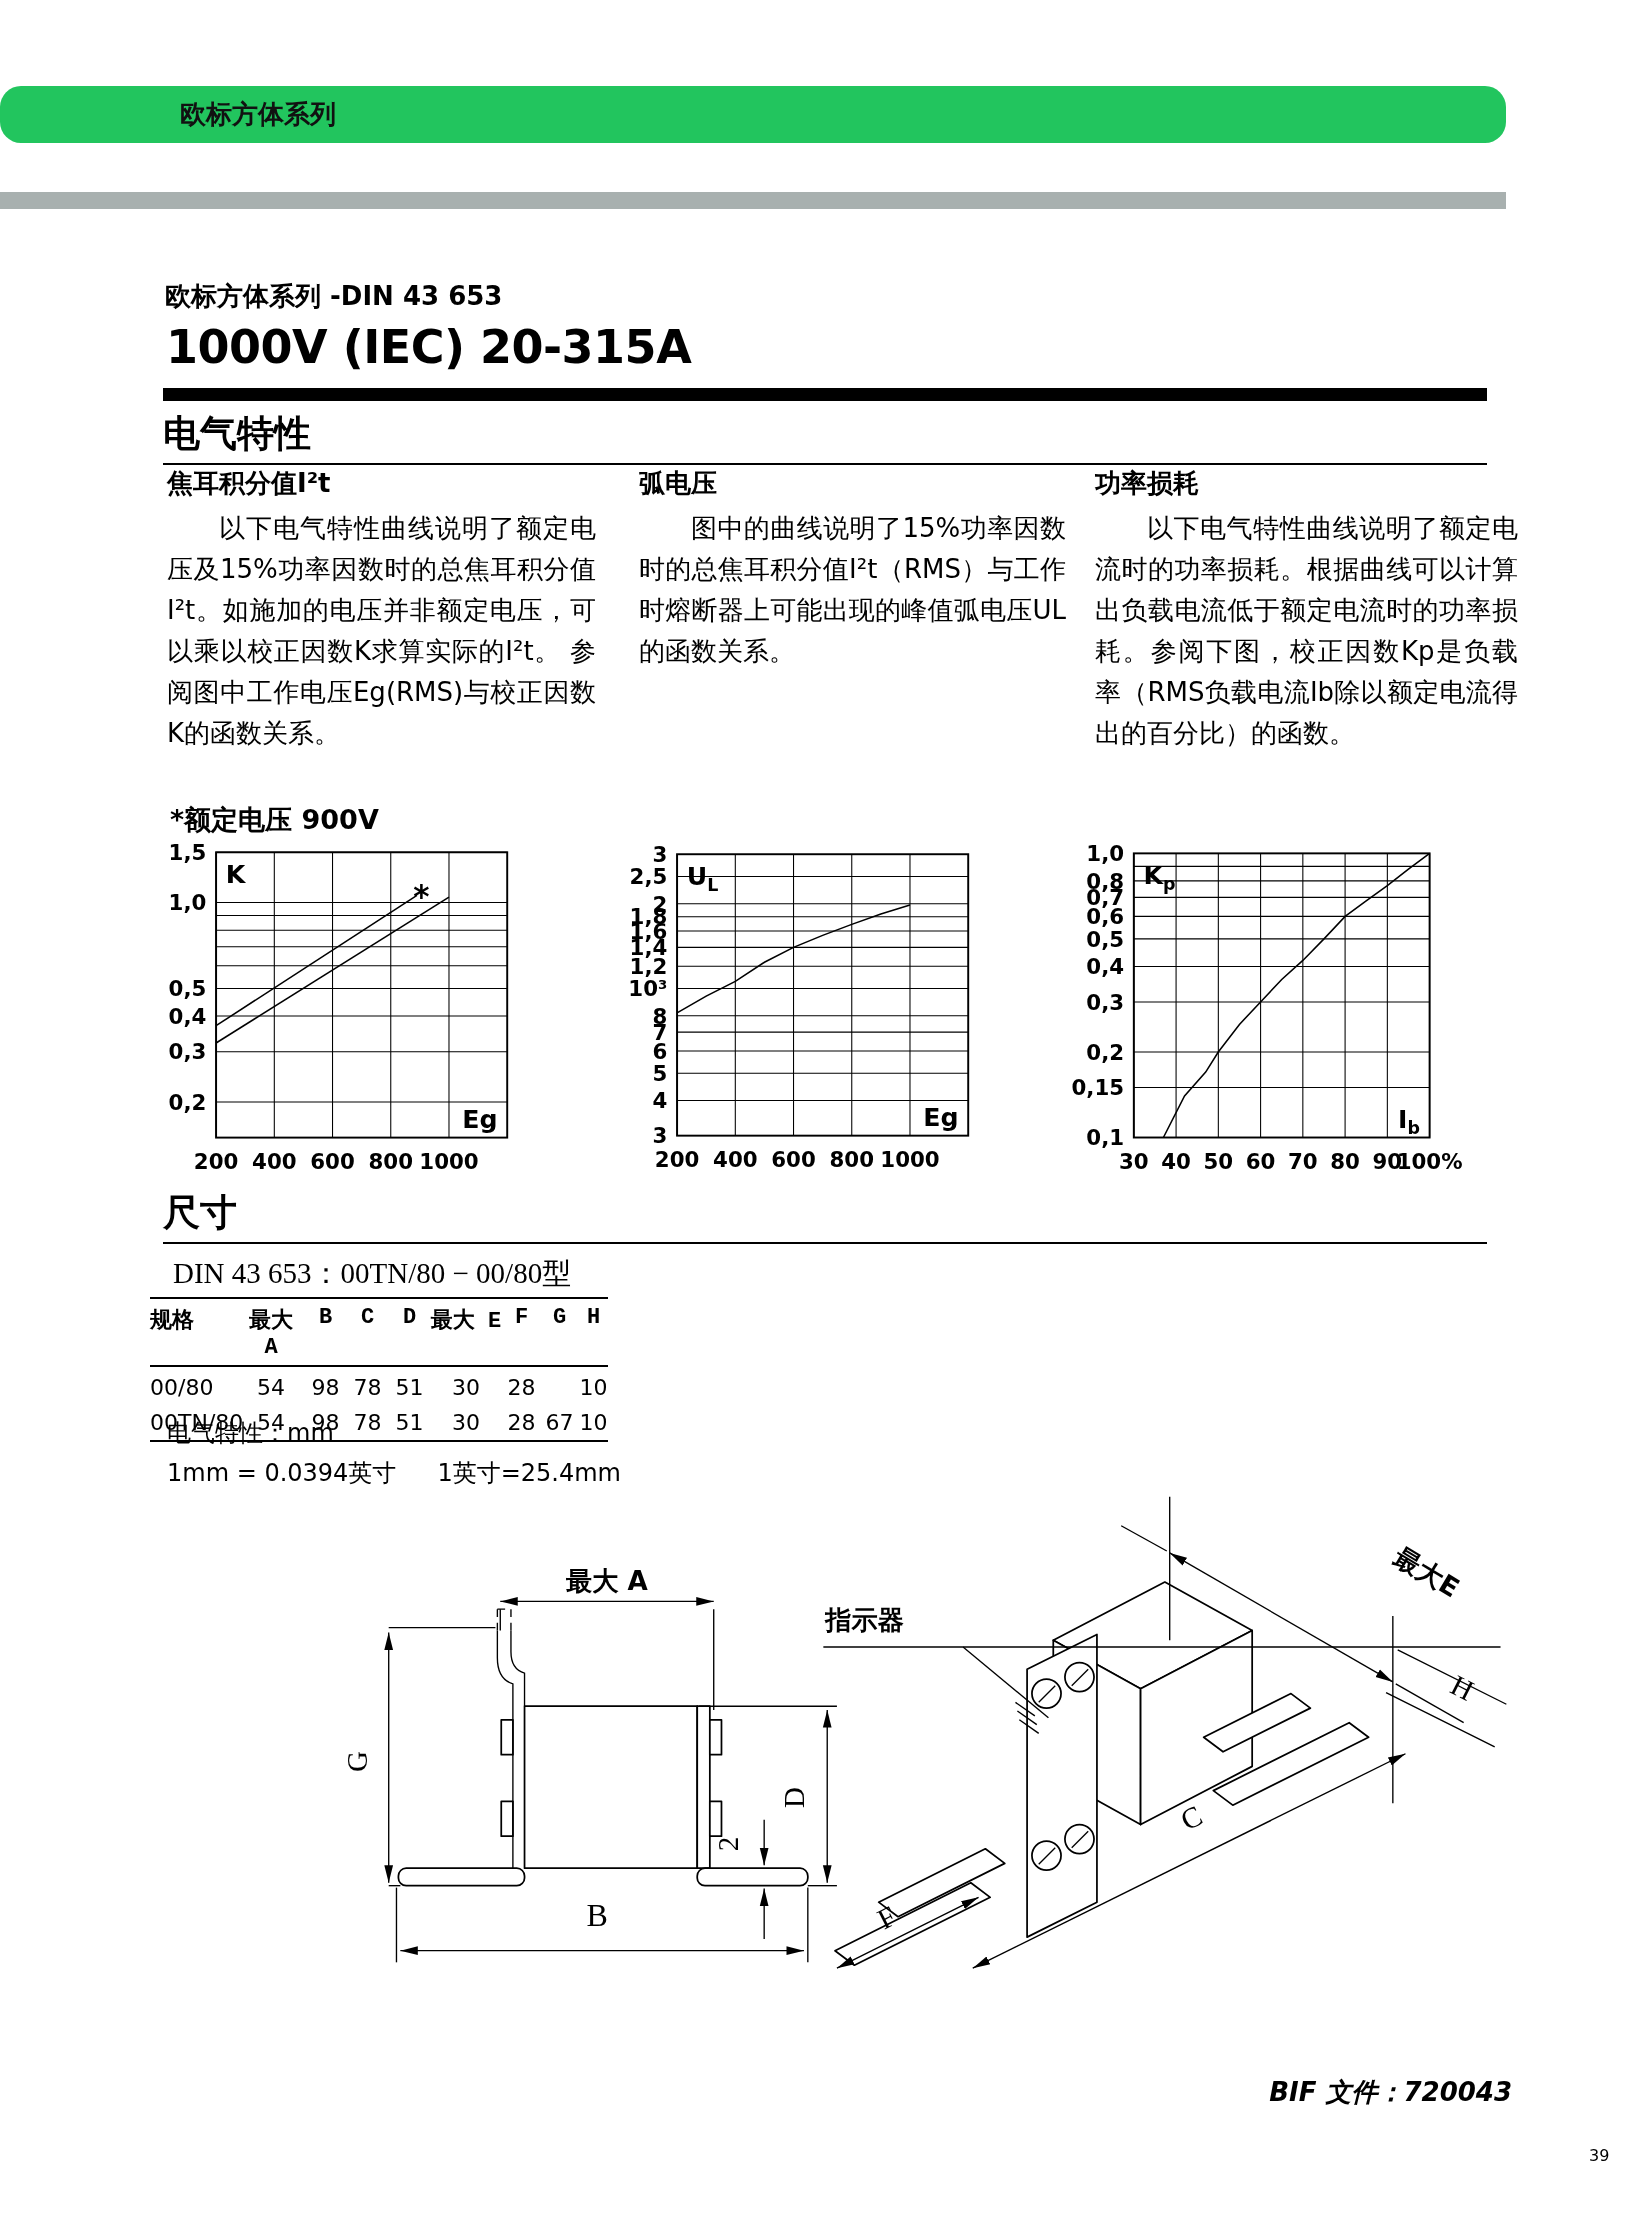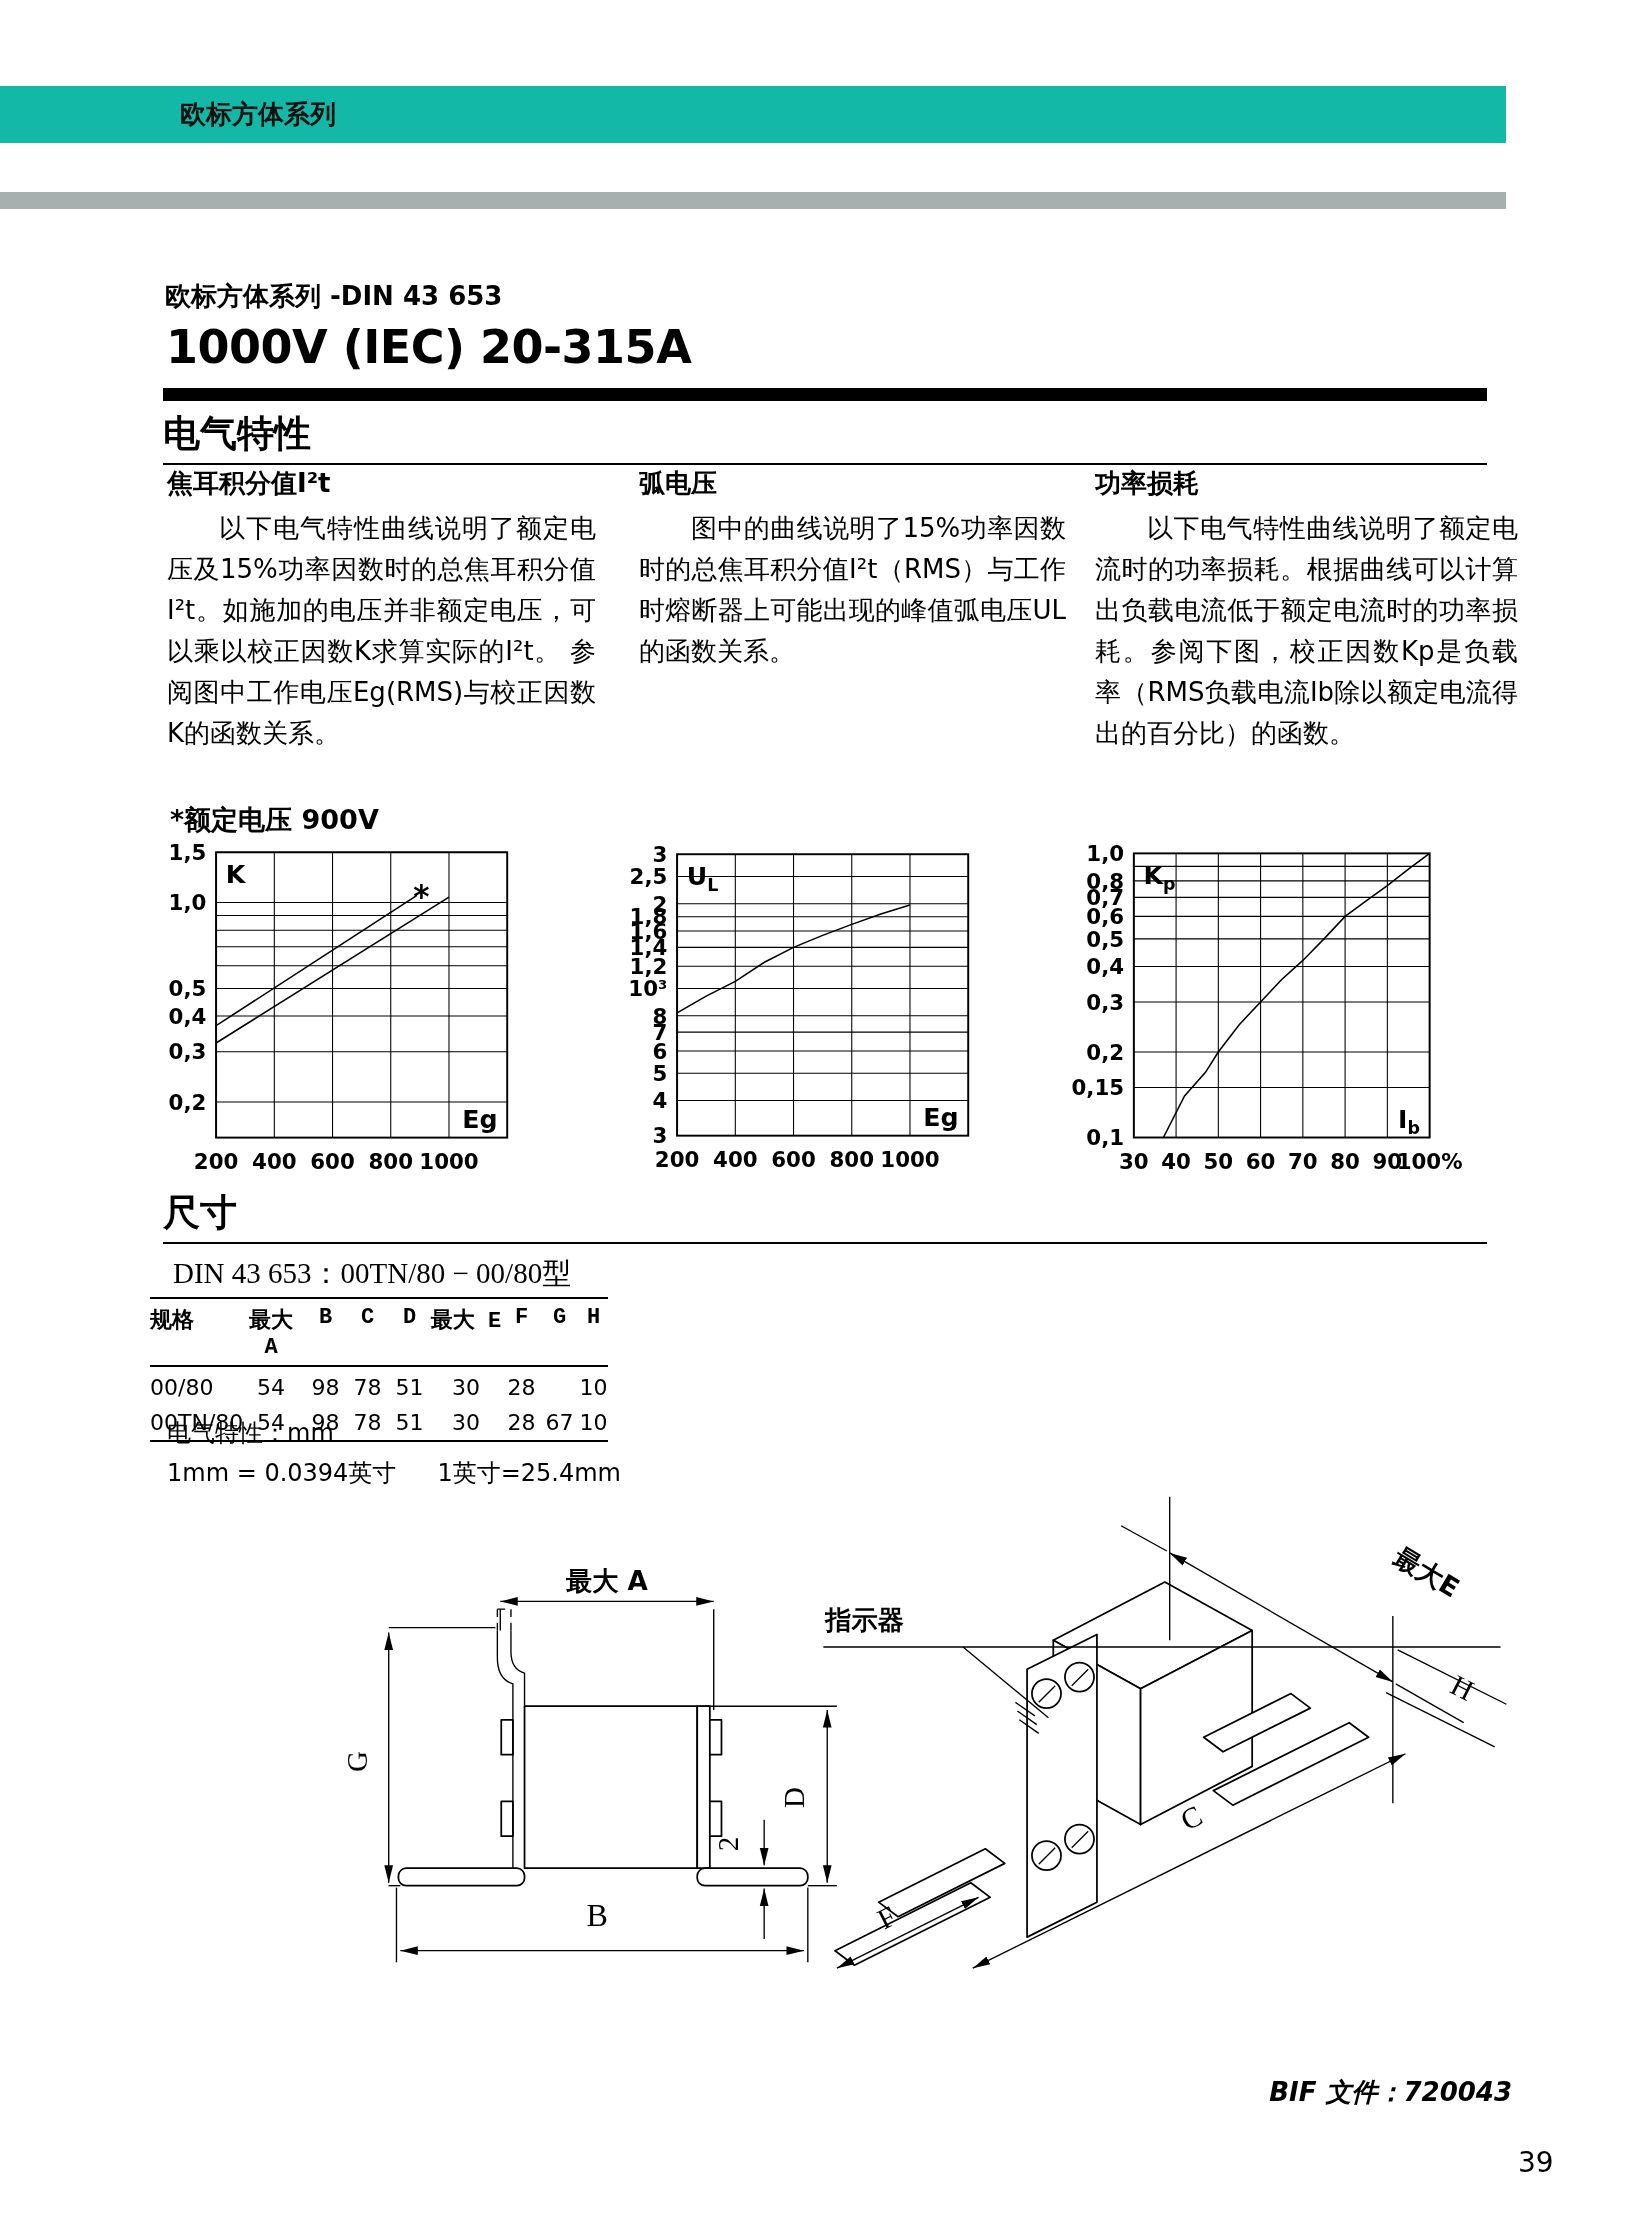--- a/index.html
+++ b/index.html
@@ -1,18 +1,18 @@
 <!DOCTYPE html>
 <html><head>
 <meta charset="utf-8">
 <style>
   html,body{margin:0;padding:0;background:#e8e8e8;}
   .page{position:relative;width:1651px;height:2224px;background:#ffffff;overflow:hidden;
         font-family:"DejaVu Sans",sans-serif;color:#000;}
-  .yellow-bar{position:absolute;left:0;top:86px;width:1506px;height:57px;background:#14b8a6;}
+  .yellow-bar{position:absolute;left:0;top:86px;width:1506px;height:57px;background:#22c55e;border-radius:21px;}
   .yellow-bar span{position:absolute;left:180px;top:0;line-height:57px;font-size:26px;font-weight:bold;color:#111;}
   .gray-bar{position:absolute;left:0;top:192px;width:1506px;height:16.5px;background:#A8B0AF;}
   .series-title{position:absolute;left:165px;top:279px;font-size:26px;font-weight:bold;}
   .main-title{position:absolute;left:162px;top:316px;margin:4px;font-size:46px;font-weight:bold;letter-spacing:-0.5px;text-align:center;}
   .thick-rule{position:absolute;left:163px;top:388px;width:1324px;height:12.6px;background:#000;}
   .sec{position:absolute;left:163px;margin:0;font-size:37px;font-weight:bold;}
   .thin-rule{position:absolute;left:163px;width:1324px;height:1.9px;background:#000;}
   .col{position:absolute;top:469px;width:427px;}
   .col h3{margin:0 0 9.7px 0;font-size:26px;line-height:29px;}
   .col p{margin:0;font-size:26px;line-height:41px;text-align:justify;text-indent:2em;}
@@ -41,21 +41,21 @@
   .drawing{position:absolute;left:243px;top:1485px;}
   .dl{stroke:#000;stroke-width:1.4;fill:none;}
   .dash{stroke-dasharray:8 6;}
   .shape{stroke:#000;stroke-width:1.8;fill:#fff;stroke-linejoin:round;}
   .dimt{font-family:"Liberation Serif",serif;font-size:30px;text-anchor:middle;}
   .dimtb{font-family:"Liberation Serif",serif;font-size:33px;text-anchor:middle;}
   .cjk{font-family:"DejaVu Sans",sans-serif;font-size:27px;font-weight:bold;}
   .footer-bif{position:absolute;right:139px;top:2075px;font-size:26px;font-weight:bold;font-style:italic;}
   .footer-line{position:absolute;left:955px;top:2146px;font-size:24px;}
   .footer-line .title{margin-left:31px;}
-  .footer-page{position:absolute;left:1518px;top:2146px;font-size:28px;}
+  .footer-page{position:absolute;left:1589px;top:2146px;font-size:16px;}
 </style>
 </head>
 <body>
 
 <div class="page">
 
   <div class="yellow-bar">
     <span>欧标方体系列</span>
   </div>
   <div class="gray-bar"></div>

